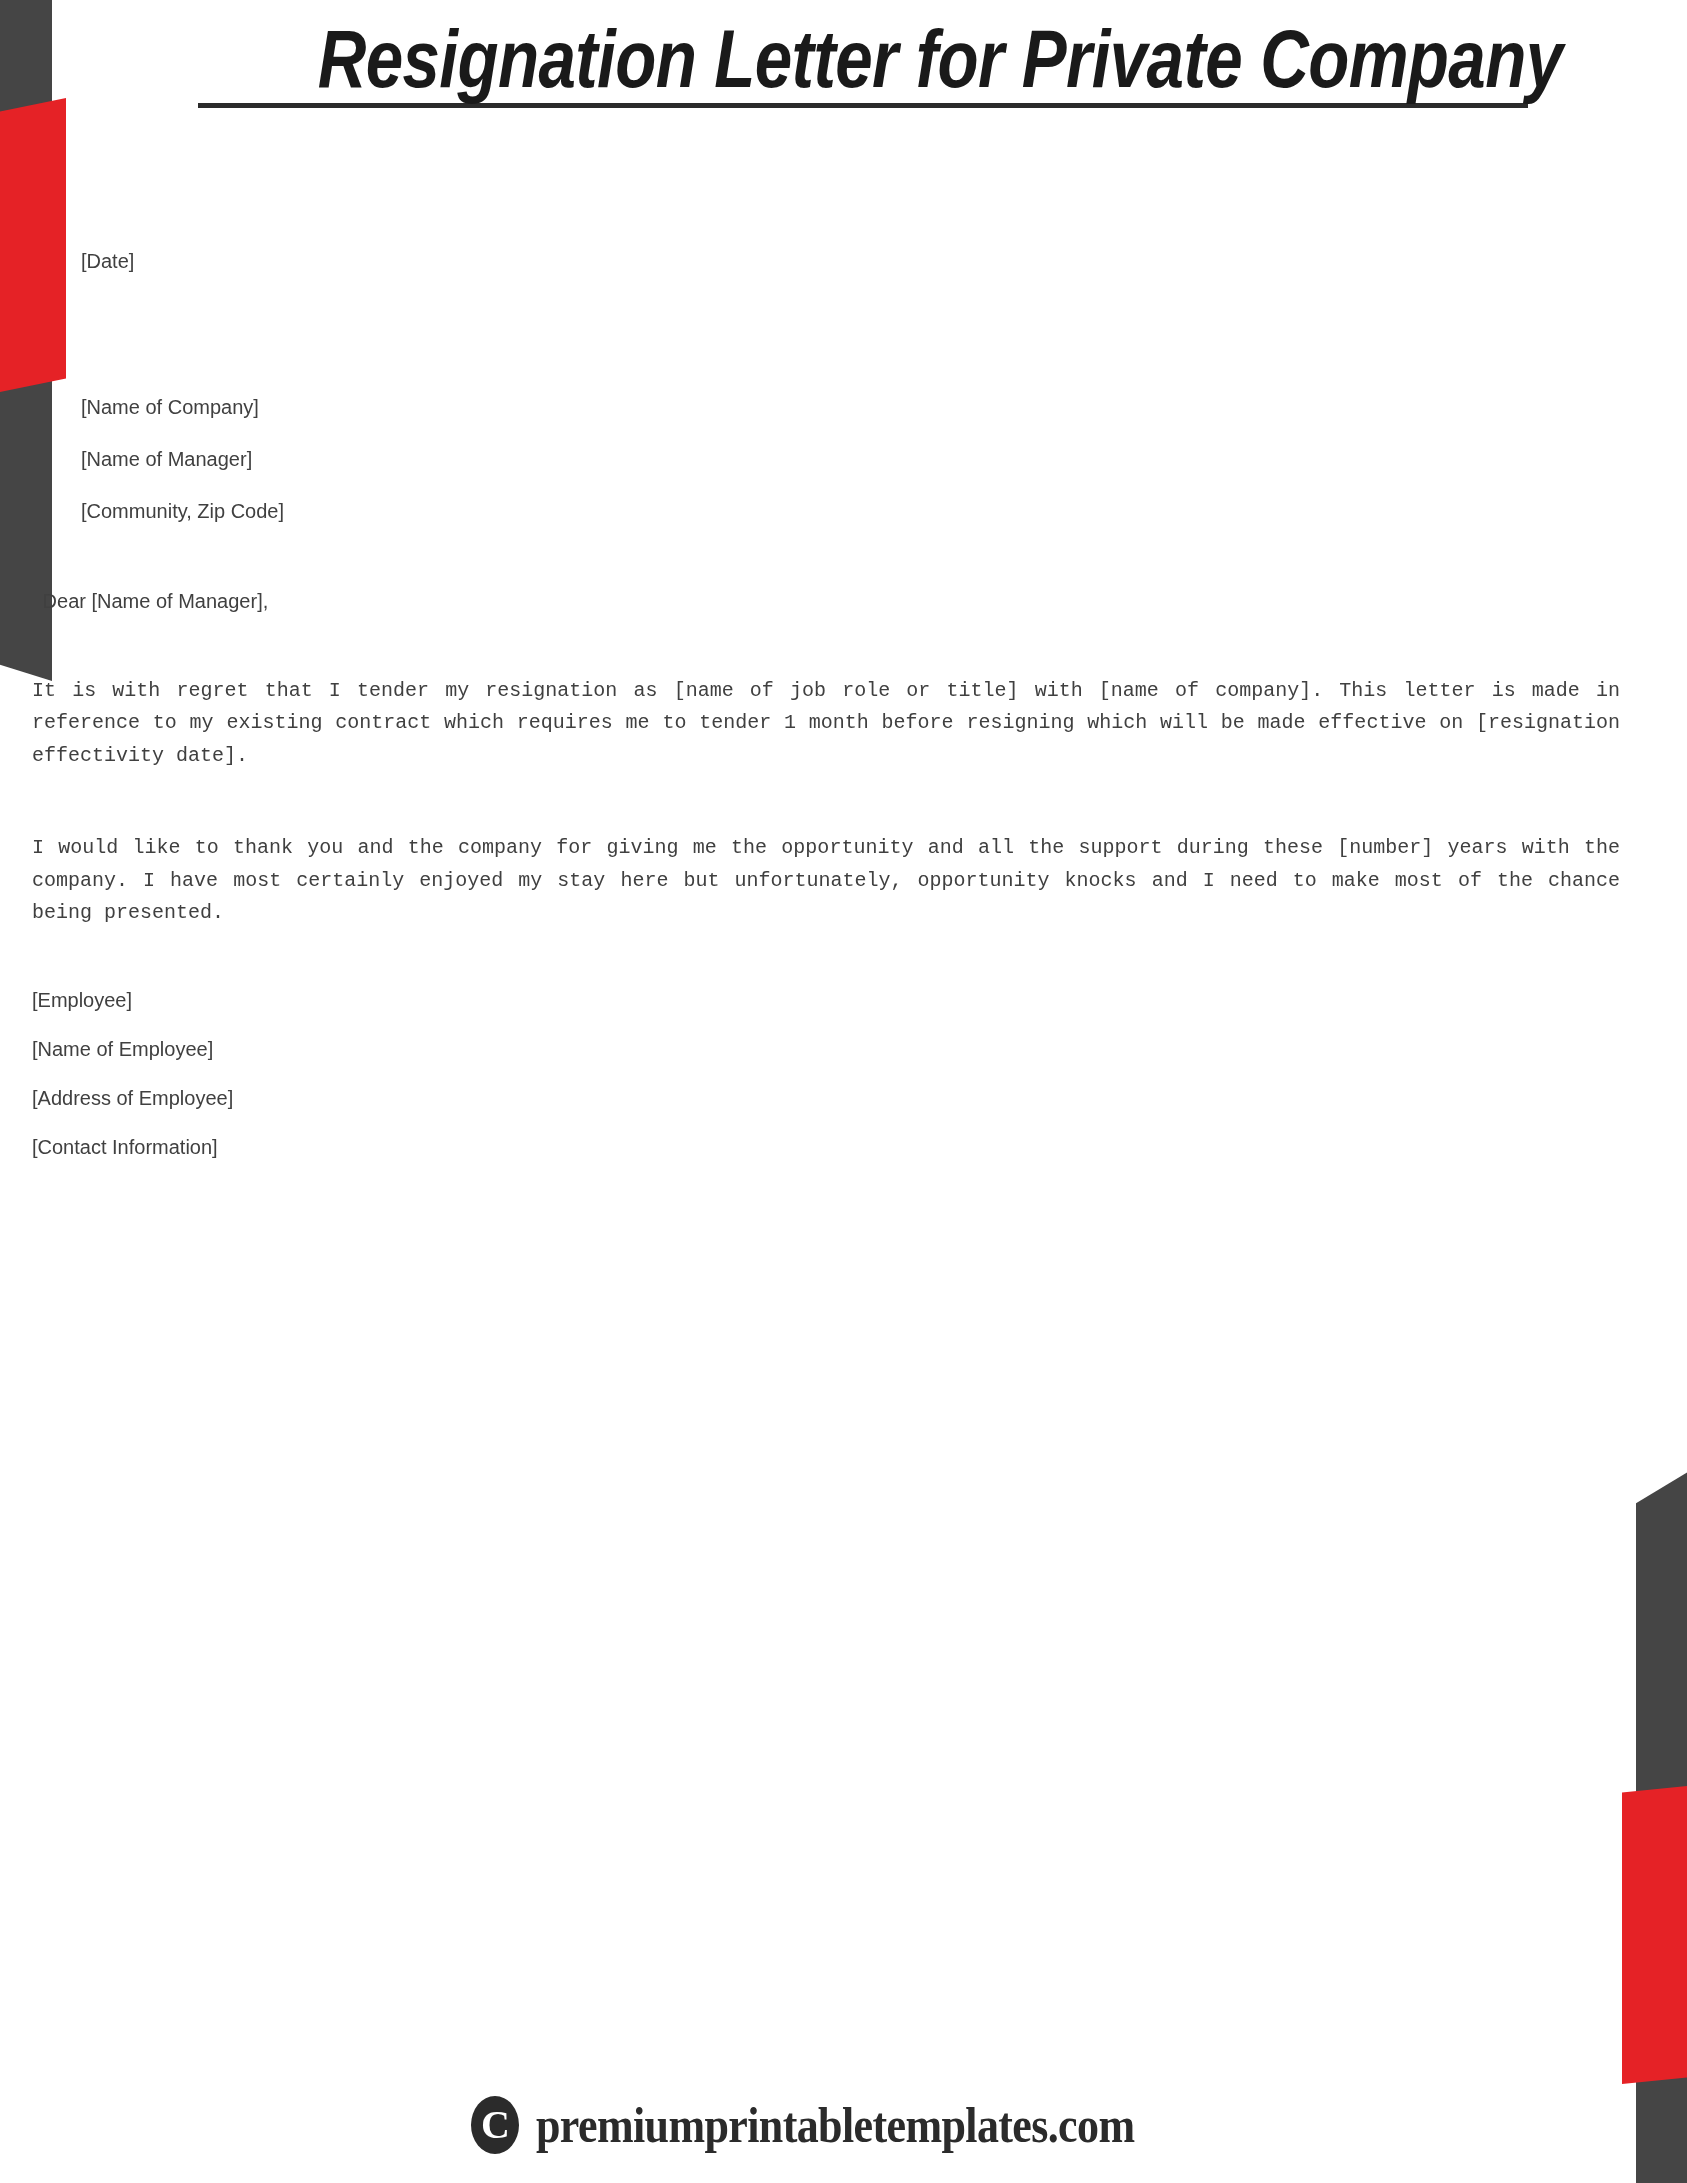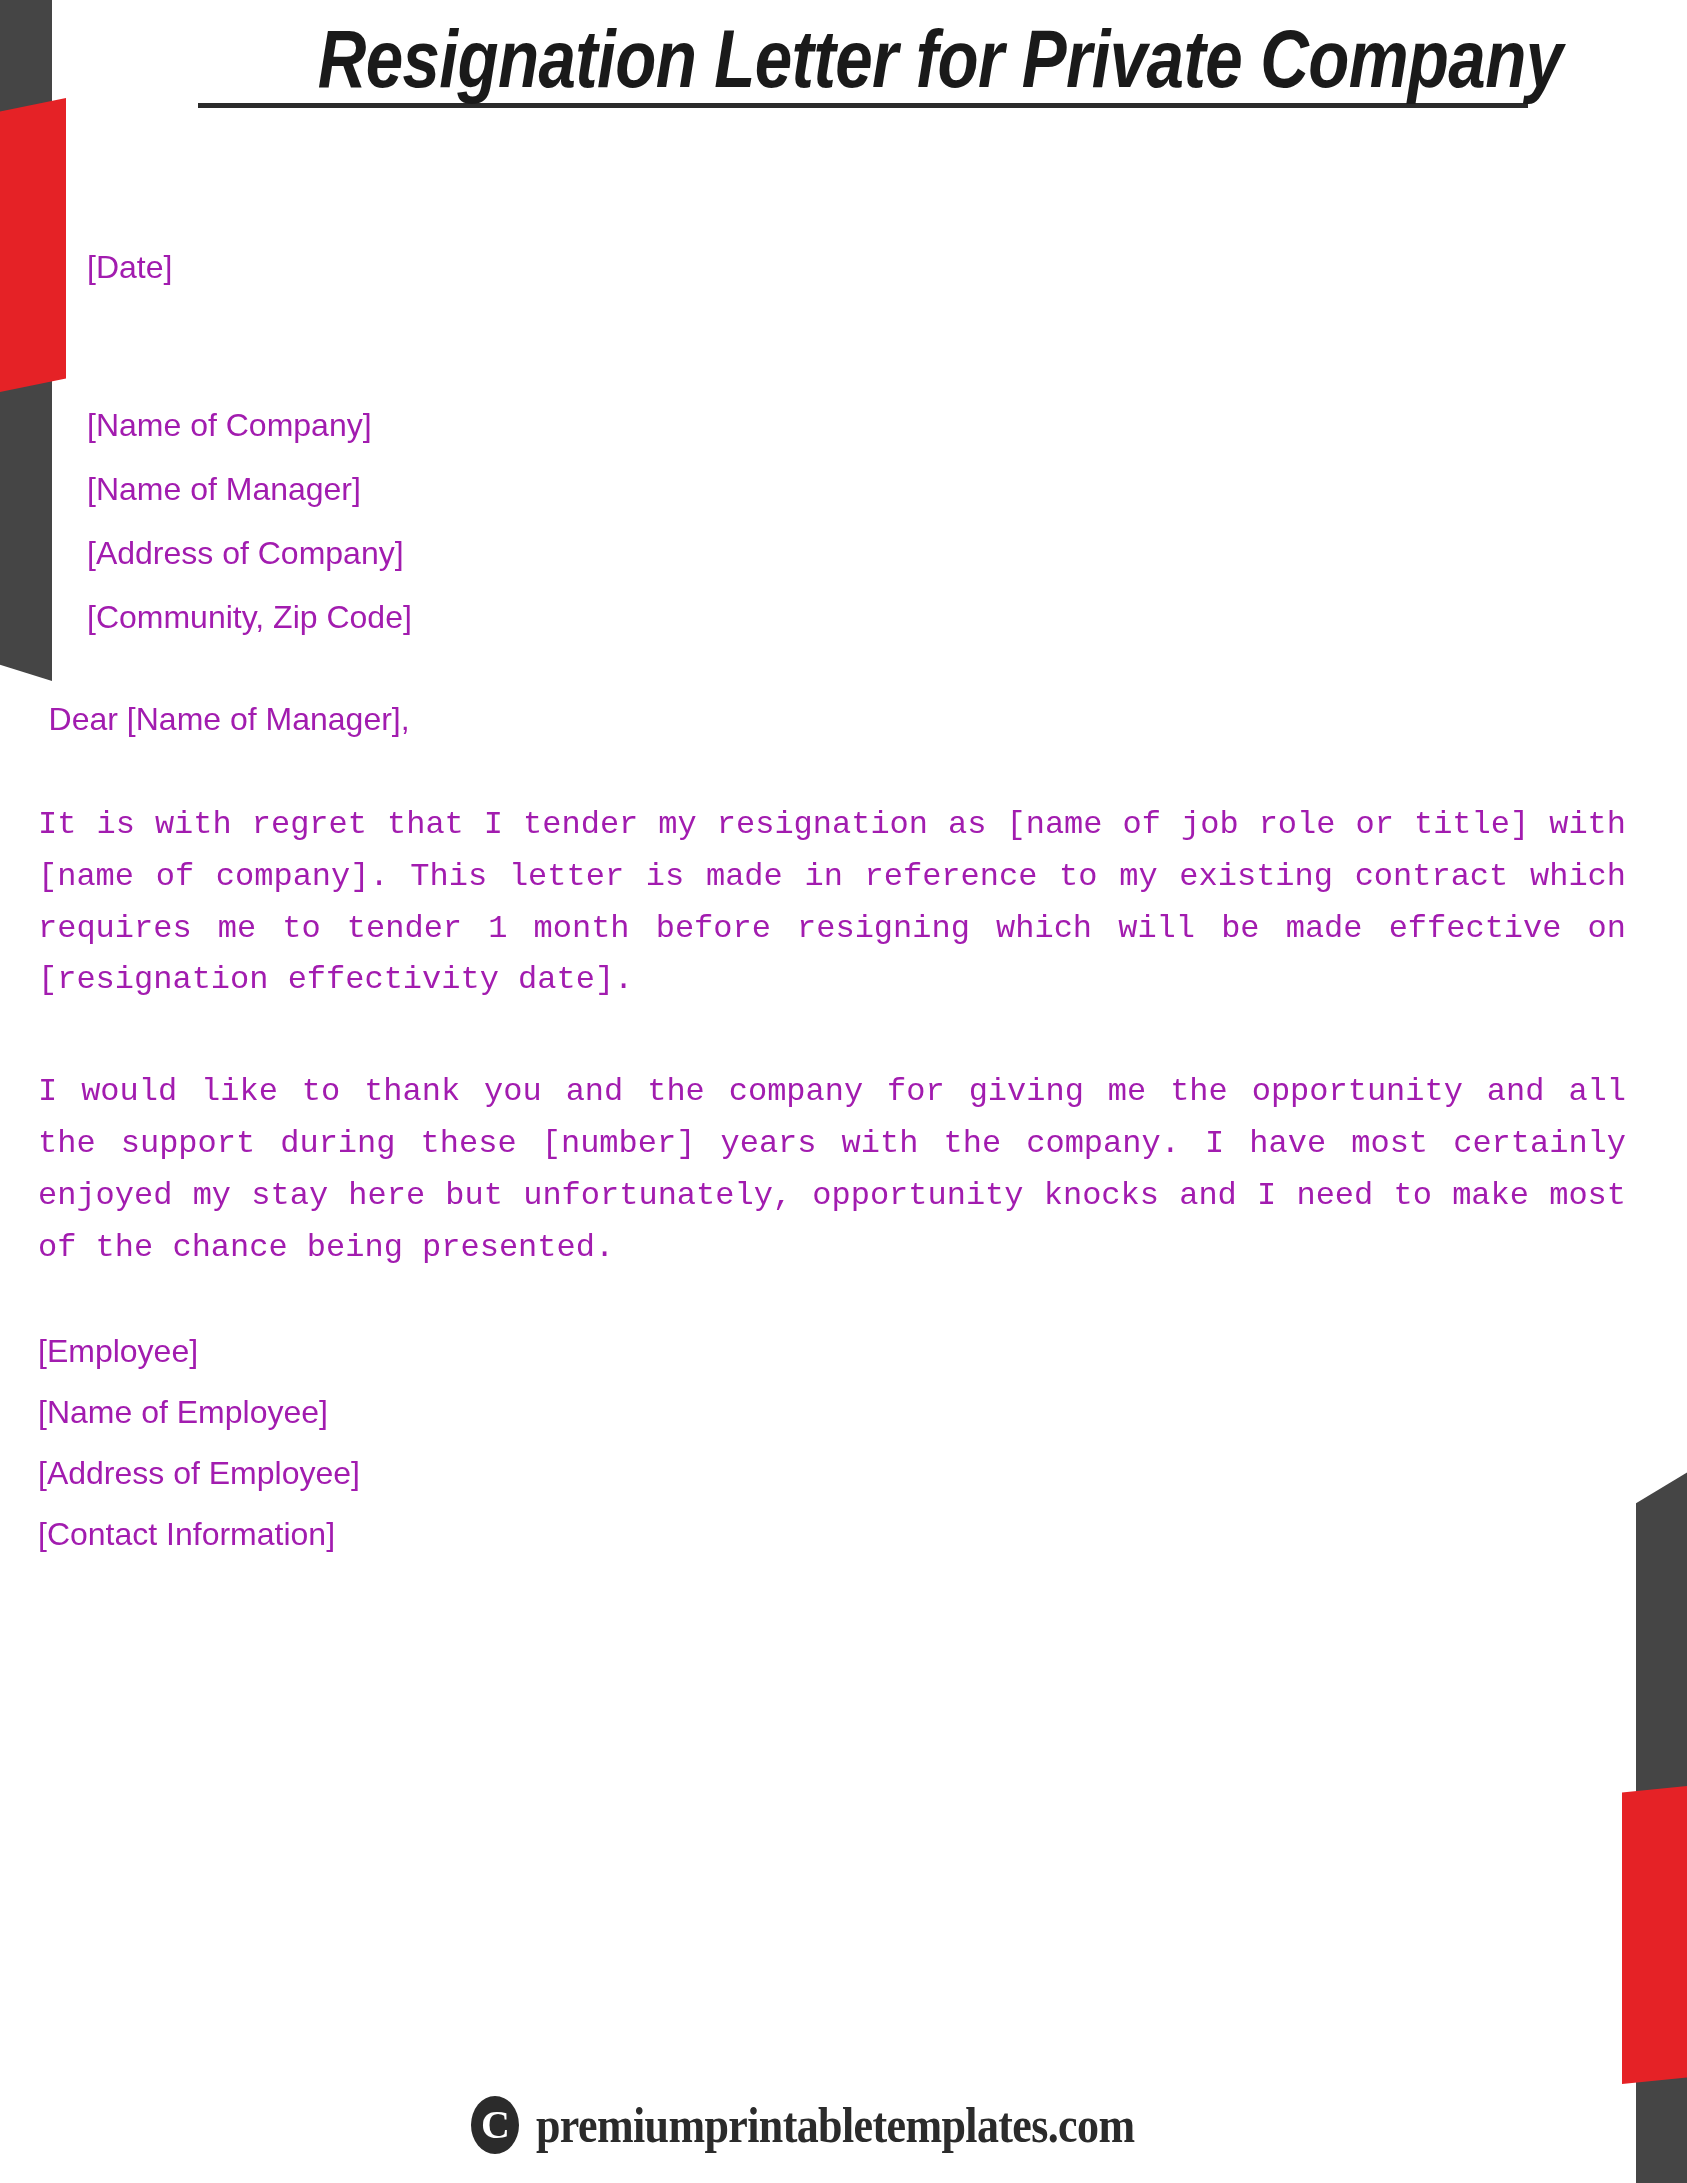--- a/index.html
+++ b/index.html
@@ -89,25 +89,25 @@
   .title-rule {
     margin-top: 2.6px;
     height: 4.6px;
     background: #2b2b2b;
     width: 100%;
   }
 
   
   .letter {
     position: absolute;
-    left: 38px;
+    left: 32px;
     top: 251px;
     width: 1588px;
-    color: #a21caf;
-    font-size: 32px;
+    color: #404040;
+    font-size: 20px;
     line-height: 1.0;
   }
 
   .addr-block {
     margin-left: 49px;
   }
 
   .addr-line {
     margin: 0 0 32px 0;
     line-height: 1.0;
@@ -200,21 +200,20 @@
     <h1 class="doc-title">Resignation Letter for Private Company</h1>
     <div class="title-rule"></div>
   </div>
 
   <div class="letter">
 
     <div class="addr-block">
       <p class="addr-line date">[Date]</p>
       <p class="addr-line">[Name of Company]</p>
       <p class="addr-line">[Name of Manager]</p>
-      <p class="addr-line">[Address of Company]</p>
       <p class="addr-line">[Community, Zip Code]</p>
     </div>
 
     <p class="salutation">Dear [Name of Manager],</p>
 
     <p class="para first">It is with regret that I tender my resignation as [name of job role or title] with [name of company]. This letter is made in reference to my existing contract which requires me to tender 1 month before resigning which will be made effective on [resignation effectivity date].</p>
     <p class="para">I would like to thank you and the company for giving me the opportunity and all the support during these [number] years with the company. I have most certainly enjoyed my stay here but unfortunately, opportunity knocks and I need to make most of the chance being presented.</p>
 
 
     <div class="sign-block">

